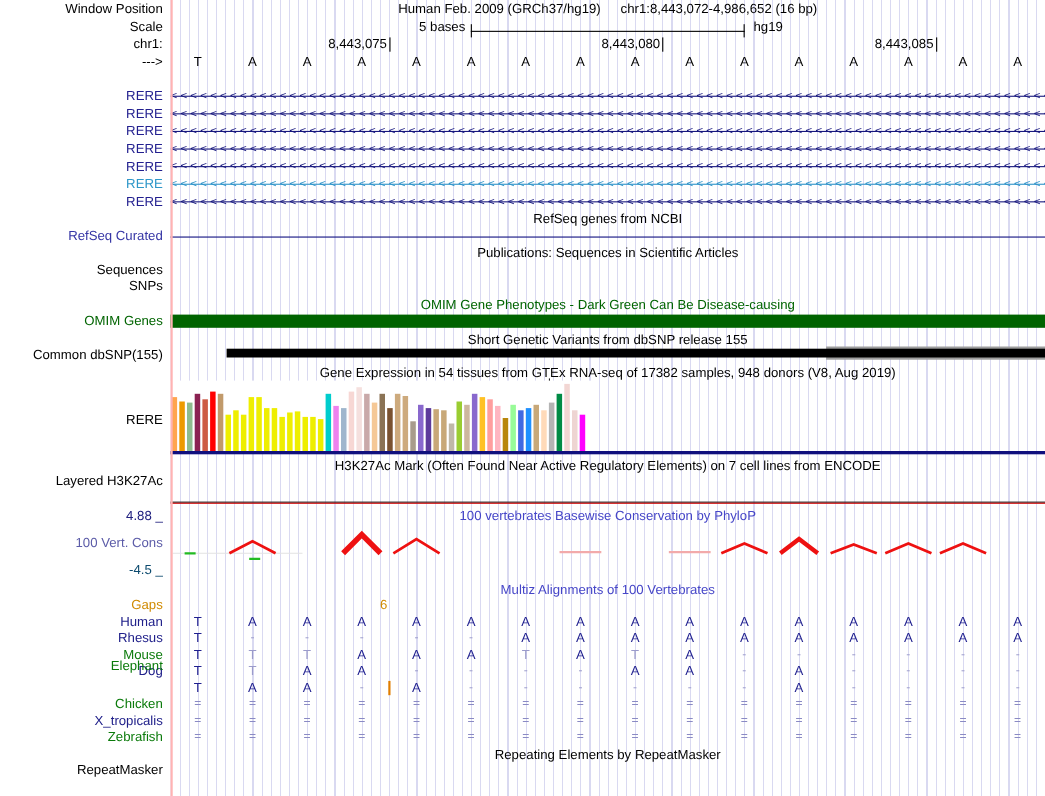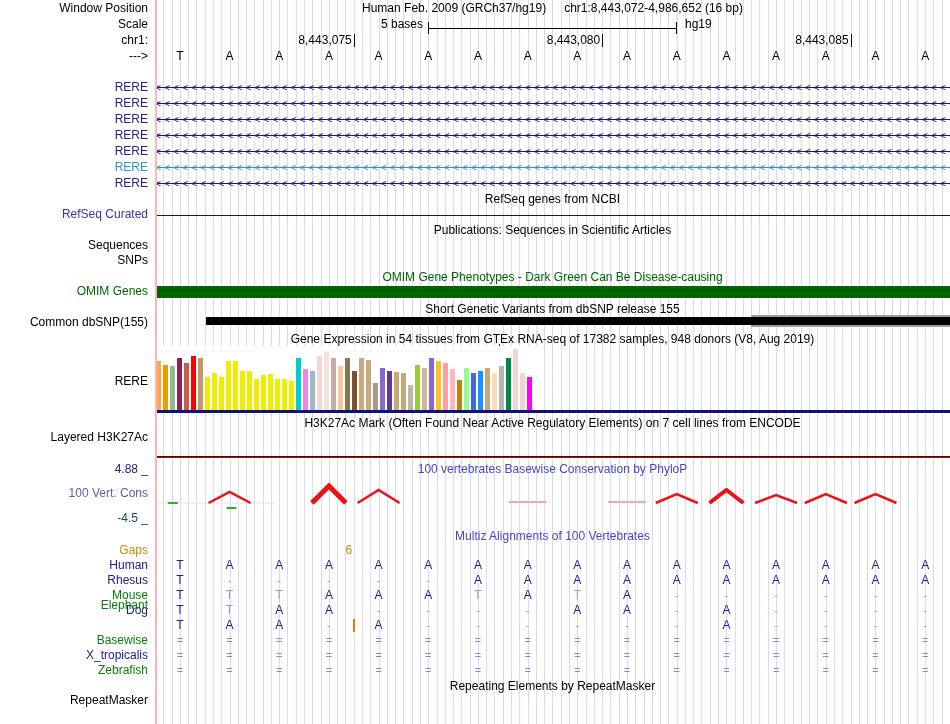--- a/index.html
+++ b/index.html
@@ -79,21 +79,21 @@
       <div class="lbl rere" style="top: 113px;">RERE</div>
       <div class="lbl rere" style="top: 129px;">RERE</div>
       <div class="lbl rere" style="top: 145px;">RERE</div>
       <div class="lbl rere-hl" style="top: 161px;">RERE</div>
       <div class="lbl rere" style="top: 177px;">RERE</div>
       <div class="lbl sp-navy" style="top: 559px;">Human</div>
       <div class="lbl sp-navy" style="top: 574px;">Rhesus</div>
       <div class="lbl sp-green" style="top: 589px;">Mouse</div>
       <div class="lbl sp-navy" style="top: 604px;">Dog</div>
       <div class="lbl sp-green" style="top: 599px;">Elephant</div>
-      <div class="lbl sp-green" style="top: 634px;">Basewise</div>
+      <div class="lbl sp-green" style="top: 634px;">Chicken</div>
       <div class="lbl sp-navy" style="top: 649px;">X_tropicalis</div>
       <div class="lbl sp-green" style="top: 664px;">Zebrafish</div>
     </div>
 
   <div id="track-area">
 
     <div id="hdr-center">
       <span>Human Feb. 2009 (GRCh37/hg19)</span>
       <span>chr1:8,443,072-4,986,652 (16 bp)</span>
     </div>

